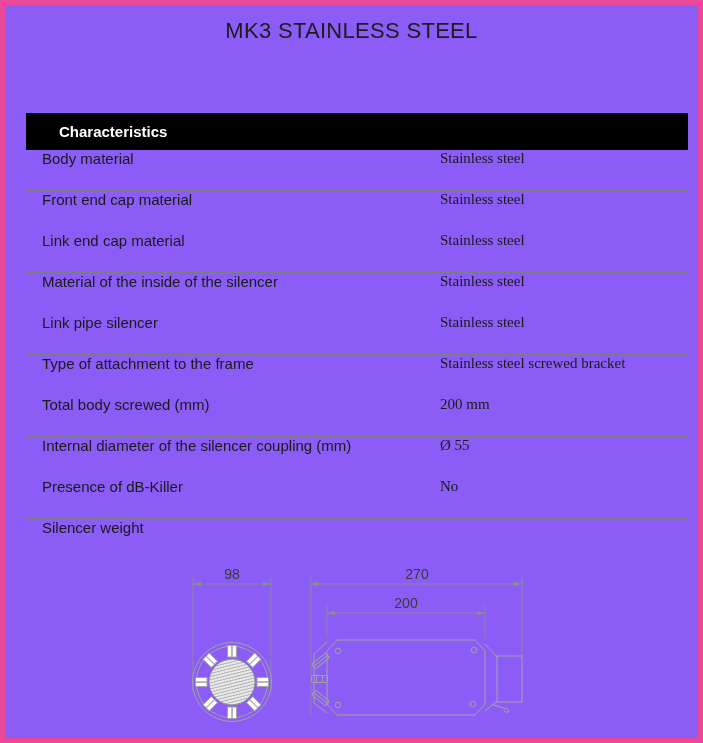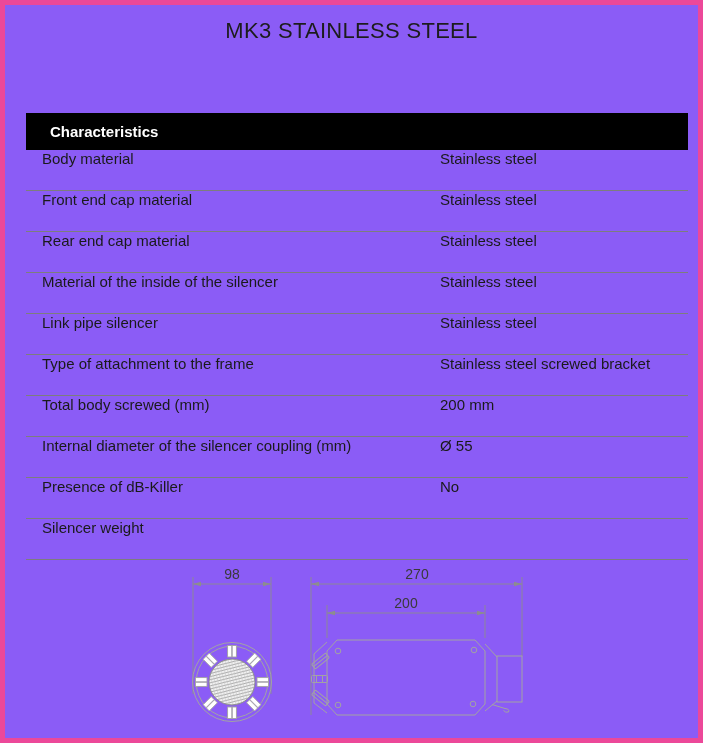--- a/index.html
+++ b/index.html
@@ -9,29 +9,29 @@
     border:5px solid #ec4899; box-sizing:border-box; overflow:hidden;
   }
   .title {
     position:absolute; top:13px; left:0; width:100%;
     text-align:center; font-size:22px; font-weight:400; color:#1c1c1c;
     margin:0; letter-spacing:0.3px;
   }
   .spec-table { position:absolute; left:21px; top:108px; width:662px; }
   .table-header {
     background:#000000; color:#ffffff; height:37px; line-height:37px;
-    font-size:15px; font-weight:bold; padding-left:24px; box-sizing:border-box;
+    font-size:15px; font-weight:bold; padding-left:33px; box-sizing:border-box;
   }
   .row {
     display:flex; height:40px; align-items:flex-start;
     border-bottom:1.5px solid #7d7d7d;
     font-size:15px; color:#1a1a1a;
   }
   .cell-label { flex:0 0 414px; padding-left:16px; box-sizing:border-box; }
-  .cell-value { flex:1; }
+  .cell-value { flex:1;font-family:Liberation Serif, serif; }
   .drawing { position:absolute; left:0; top:552px; }
   .dim-text { font-size:14px; fill:#3a3a3a; }
 </style>
 </head>
 <body>
 
 <div class="page">
 
   <h1 class="title">MK3 STAINLESS STEEL</h1>
 
@@ -43,21 +43,21 @@
 
     <div class="row">
         <div class="cell-label">Body material</div>
         <div class="cell-value">Stainless steel</div>
       </div>
         <div class="row">
         <div class="cell-label">Front end cap material</div>
         <div class="cell-value">Stainless steel</div>
       </div>
         <div class="row">
-        <div class="cell-label">Rear end cap material</div>
+        <div class="cell-label">Link end cap material</div>
         <div class="cell-value">Stainless steel</div>
       </div>
         <div class="row">
         <div class="cell-label">Material of the inside of the silencer</div>
         <div class="cell-value">Stainless steel</div>
       </div>
         <div class="row">
         <div class="cell-label">Link pipe silencer</div>
         <div class="cell-value">Stainless steel</div>
       </div>

